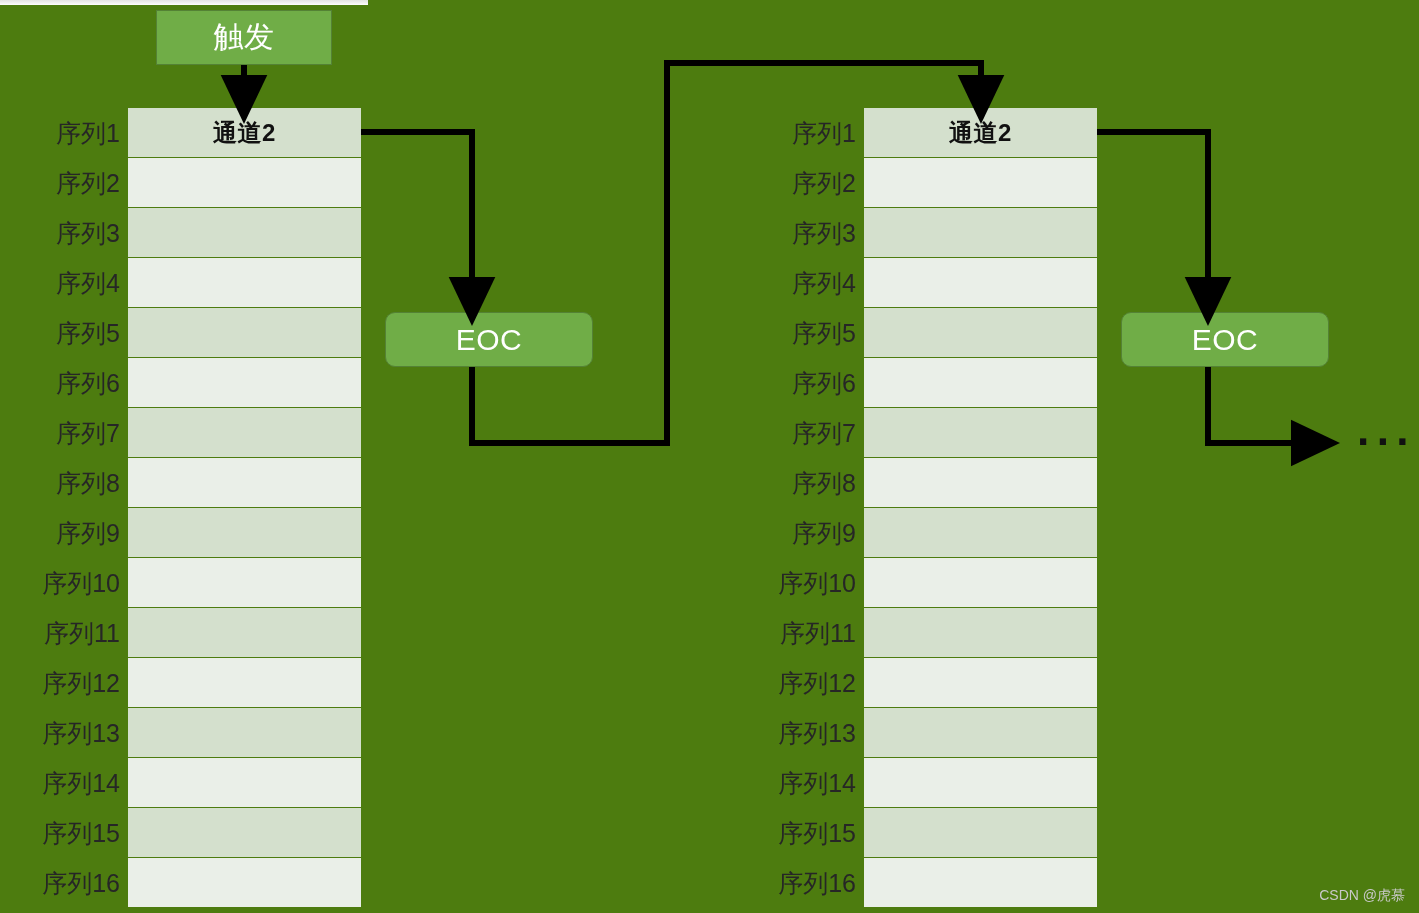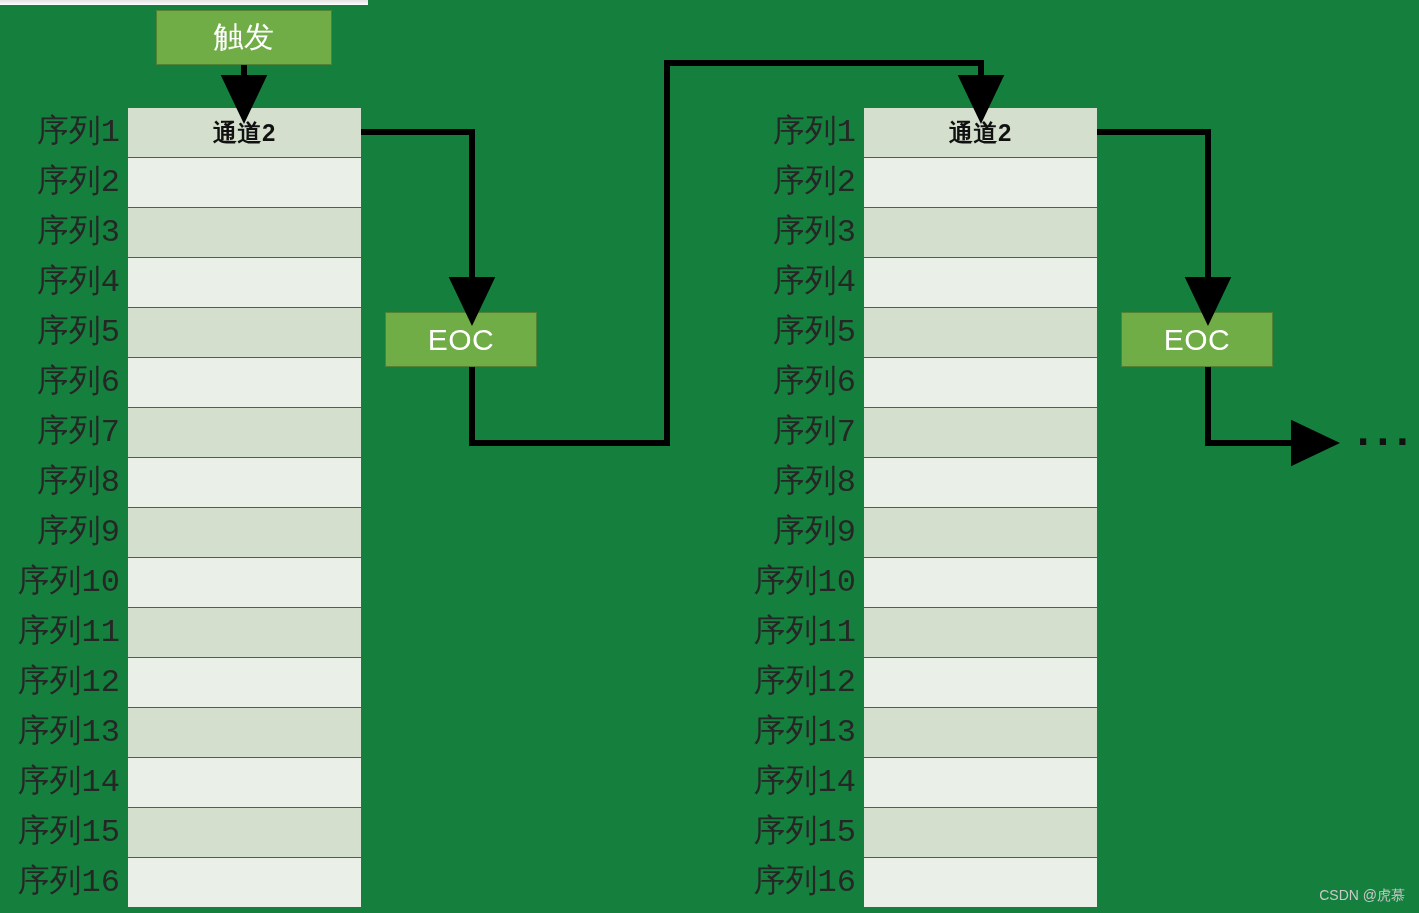--- a/index.html
+++ b/index.html
@@ -8,21 +8,21 @@
     background: #ffffff;
   }
   body {
     width: 1419px; height: 913px;
     position: relative; overflow: hidden;
     font-family: "Liberation Sans", "DejaVu Sans", sans-serif;
   }
   #stage {
     position: absolute; left: 0; top: 0;
     width: 1419px; height: 913px;
-    background: #15803d;
+    background: #4d7c0f;
   }
   
   .top-band {
     position: absolute; left: 0; top: 0;
     width: 368px; height: 5px;
     background: linear-gradient(to bottom, #e3e3e3 0%, #f2f2f2 60%, #ffffff 100%);
   }
   
   .gbox {
     position: absolute;
@@ -33,42 +33,43 @@
     align-items: center;
     justify-content: center;
     font-weight: 400;
     letter-spacing: 0.5px;
   }
   .gbox.trigger {
     left: 156px; top: 10px; width: 176px; height: 55px;
     font-size: 30px;
   }
   .gbox.eoc {
-    width: 152px; height: 55px;
+    width: 208px; height: 55px;
     font-size: 30px;
+    border-radius: 10px;
   }
   #eoc-1 { left: 385px; top: 312px; }
   #eoc-2 { left: 1121px; top: 312px; }
 
   
   .seq-group { position: absolute; top: 0; }
   #group-1 { left: 0; }
   #group-2 { left: 736px; }
 
   .seq-labels {
     position: absolute; top: 108px;
     width: 120px;
     text-align: right;
   }
   .seq-label {
     height: 50px;
     line-height: 50px;
-    font-size: 32px;
+    font-size: 25px;
     color: #262626;
-    font-family: Liberation Mono, monospace;
+    font-family: Liberation Sans, sans-serif;
     padding-right: 0;
     white-space: nowrap;
   }
   .seq-table {
     position: absolute; left: 128px; top: 108px;
     width: 233px;
   }
   .seq-cell {
     height: 49px;
     margin-bottom: 1px;

